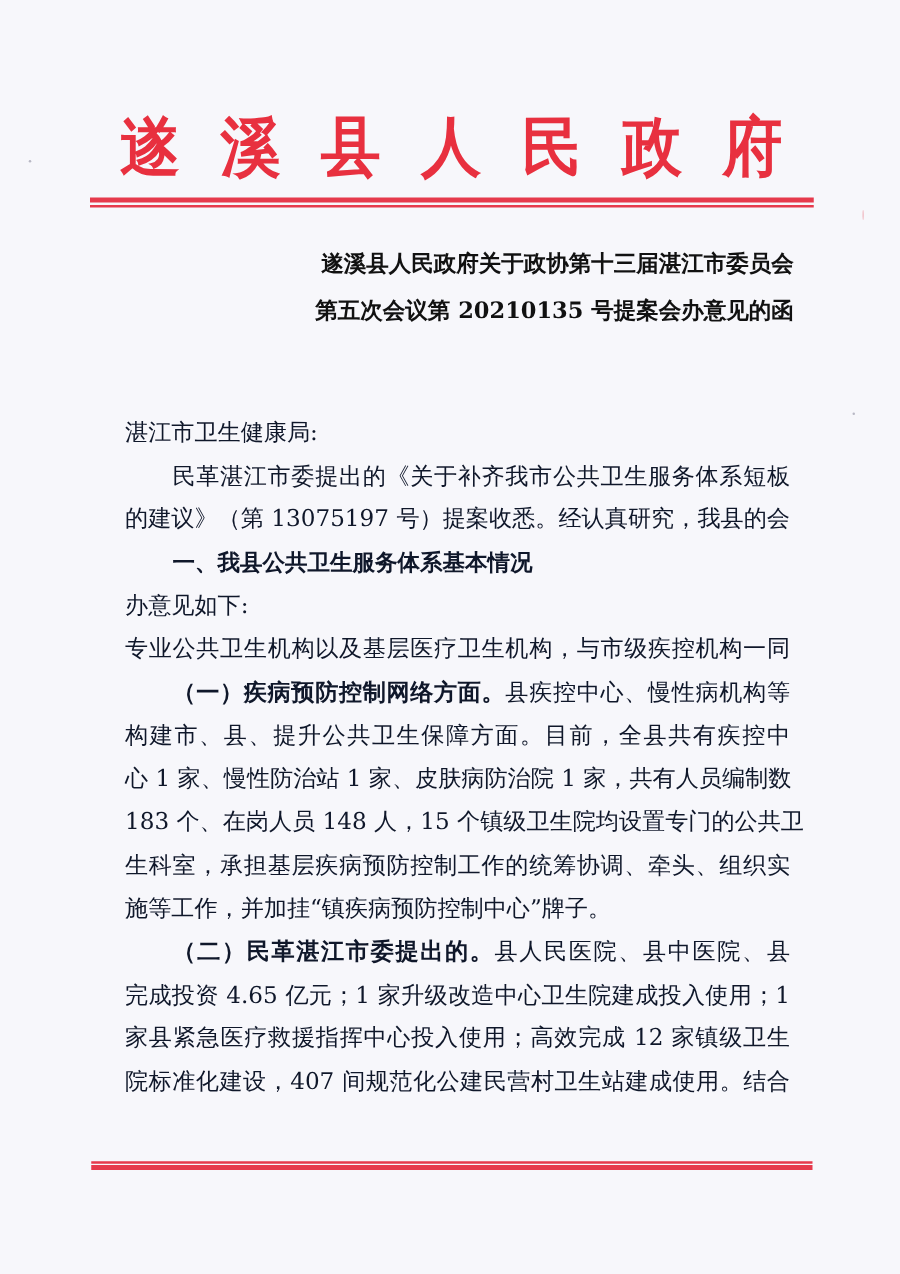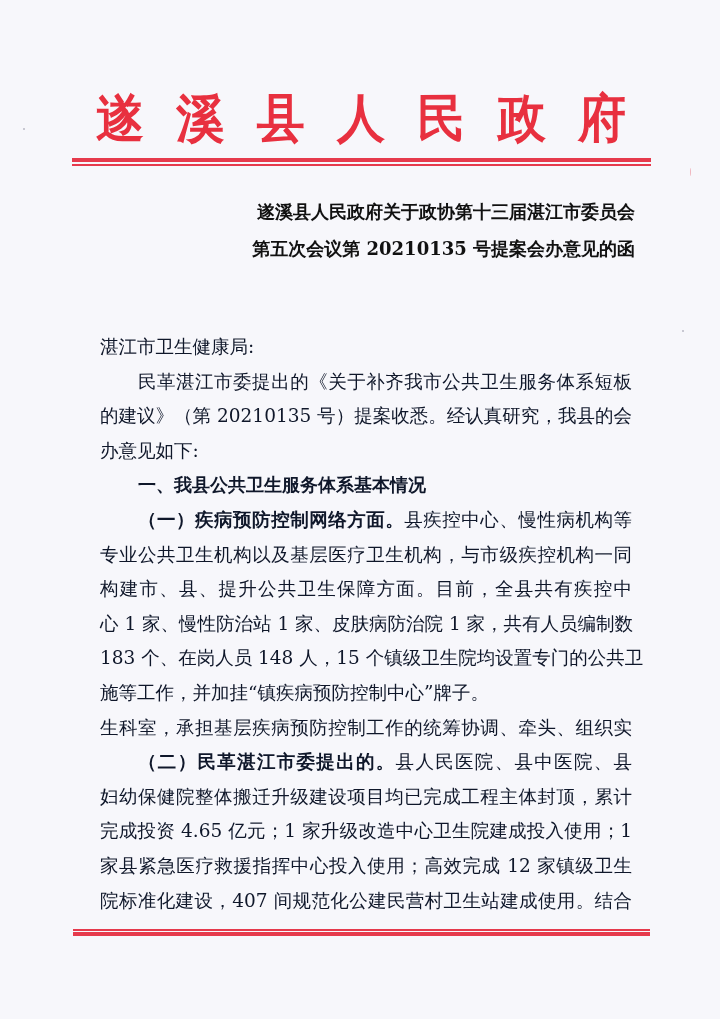--- a/index.html
+++ b/index.html
@@ -142,35 +142,34 @@
 
   <div class="doc-title">
     <div>遂溪县人民政府关于政协第十三届湛江市委员会</div>
     <div>第五次会议第 20210135 号提案会办意见的函</div>
   </div>
 
   <div class="body-text">
     <span class="line last">湛江市卫生健康局:</span>
 
     <span class="line indent">民革湛江市委提出的《关于补齐我市公共卫生服务体系短板</span>
-    <span class="line">的建议》（第 20210135 号）提案收悉。经认真研究，我县的会</span>
+    <span class="line">的建议》（第 13075197 号）提案收悉。经认真研究，我县的会</span>
+    <span class="line last indent heading1">一、我县公共卫生服务体系基本情况</span>
+
     <span class="line last">办意见如下:</span>
 
-    <span class="line last indent heading1">一、我县公共卫生服务体系基本情况</span>
-
+    <span class="line">专业公共卫生机构以及基层医疗卫生机构，与市级疾控机构一同</span>
     <span class="line indent"><span class="bold">（一）疾病预防控制网络方面。</span><span>县疾控中心、慢性病机构等</span></span>
-    <span class="line">专业公共卫生机构以及基层医疗卫生机构，与市级疾控机构一同</span>
     <span class="line">构建市、县、提升公共卫生保障方面。目前，全县共有疾控中</span>
     <span class="line">心 1 家、慢性防治站 1 家、皮肤病防治院 1 家，共有人员编制数</span>
     <span class="line">183 个、在岗人员 148 人，15 个镇级卫生院均设置专门的公共卫</span>
+    <span class="line">生科室，承担基层疾病预防控制工作的统筹协调、牵头、组织实</span>
     <span class="line last">施等工作，并加挂“镇疾病预防控制中心”牌子。</span>
-    <span class="line">生科室，承担基层疾病预防控制工作的统筹协调、牵头、组织实</span>
 
     <span class="line indent"><span class="bold">（二）民革湛江市委提出的。</span><span>县人民医院、县中医院、县</span></span>
-    <span class="line">妇幼保健院整体搬迁升级建设项目均已完成工程主体封顶，累计</span>
     <span class="line">完成投资 4.65 亿元；1 家升级改造中心卫生院建成投入使用；1</span>
     <span class="line">家县紧急医疗救援指挥中心投入使用；高效完成 12 家镇级卫生</span>
     <span class="line">院标准化建设，407 间规范化公建民营村卫生站建成使用。结合</span>
   </div>
 
   <div class="rule-bottom">
     <div class="thin"></div>
     <div class="thick"></div>
   </div>
 

